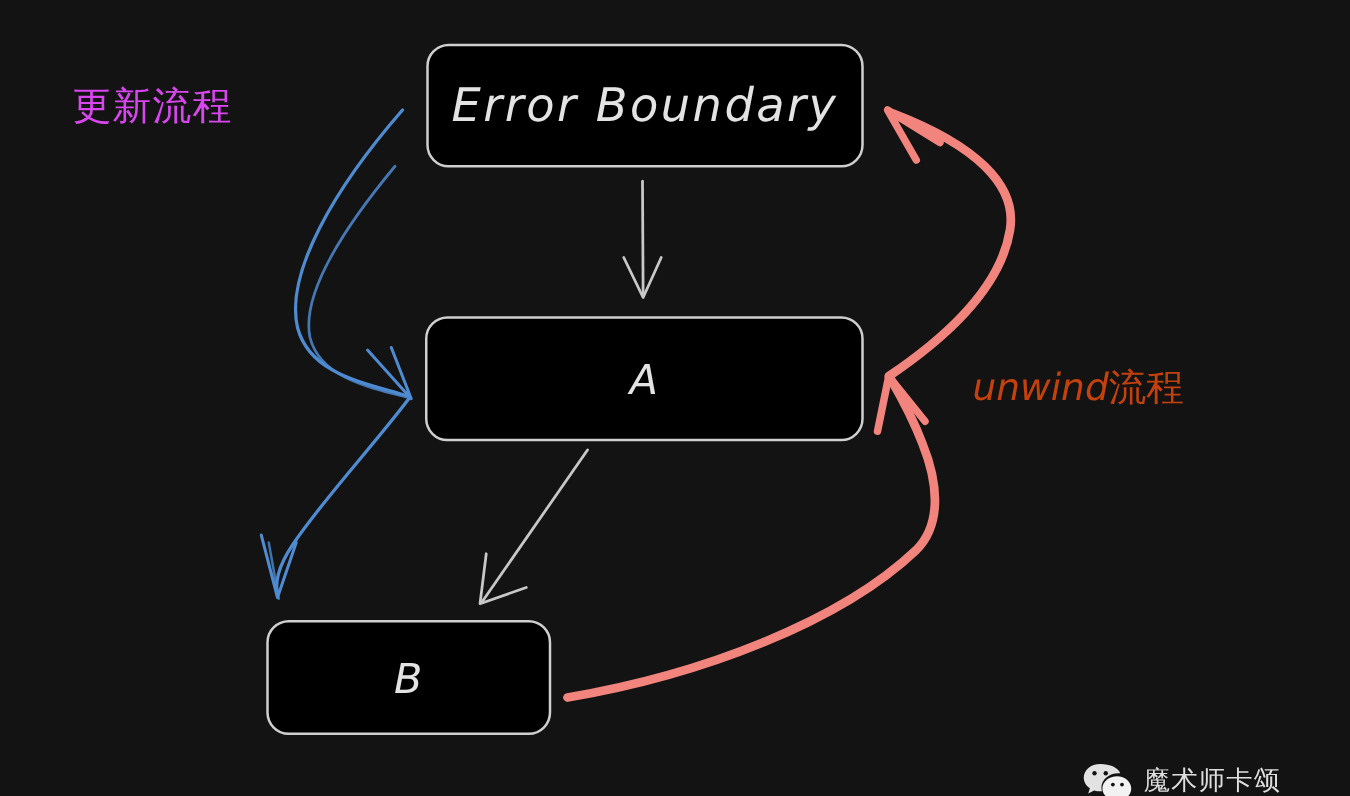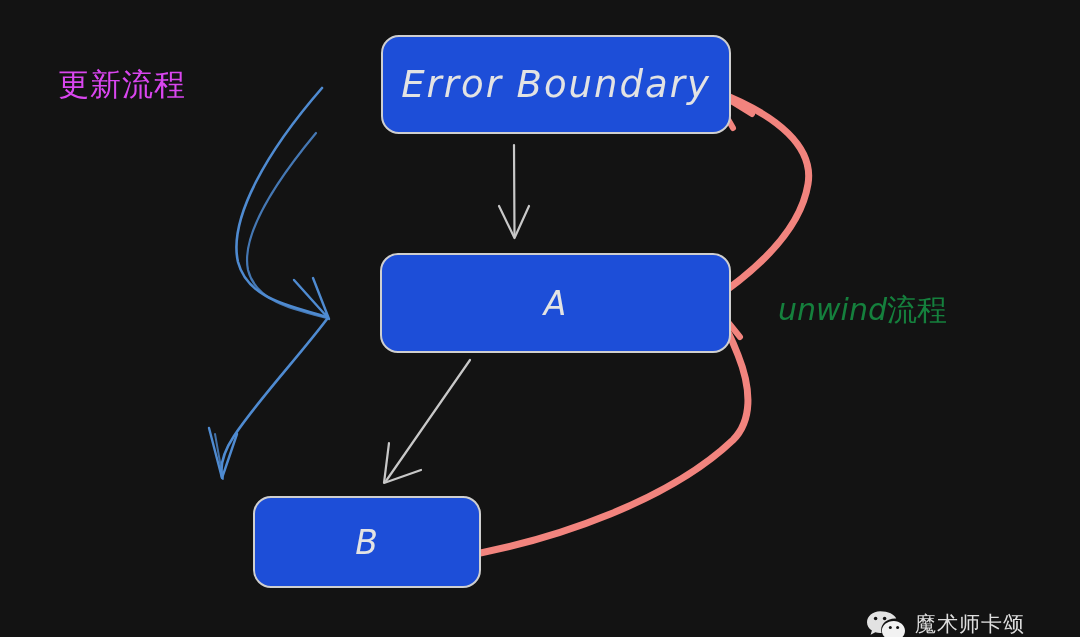--- a/index.html
+++ b/index.html
@@ -22,26 +22,25 @@
     left: 0;
     top: 0;
     width: 1080px;
     height: 637px;
   }
   .node-box {
     position: absolute;
     box-sizing: border-box;
     border: 2px solid #cfcfcf;
     border-radius: 18px;
-    background: #1d4ed8;
+    background: #000000;
     display: flex;
     align-items: center;
     justify-content: center;
     color: #e8e8e8;
-    margin-left: 40px;
   }
   .node-label {
     font-family: "DejaVu Sans", sans-serif;
     font-style: italic;
     font-weight: 400;
     color: #e3e3e3;
     letter-spacing: 1px;
     white-space: nowrap;
   }
   #node-error-boundary {
@@ -83,21 +82,21 @@
     left: 58px;
     top: 64px;
     font-size: 31px;
     color: #d946ef;
     letter-spacing: 1px;
   }
   #label-unwind-flow {
     left: 778px;
     top: 290px;
     font-size: 30px;
-    color: #15803d;
+    color: #c2410c;
     letter-spacing: 0px;
   }
   #label-unwind-flow .latin-part {
     font-style: italic;
   }
 
   #watermark {
     position: absolute;
     left: 866px;
     top: 569px;

